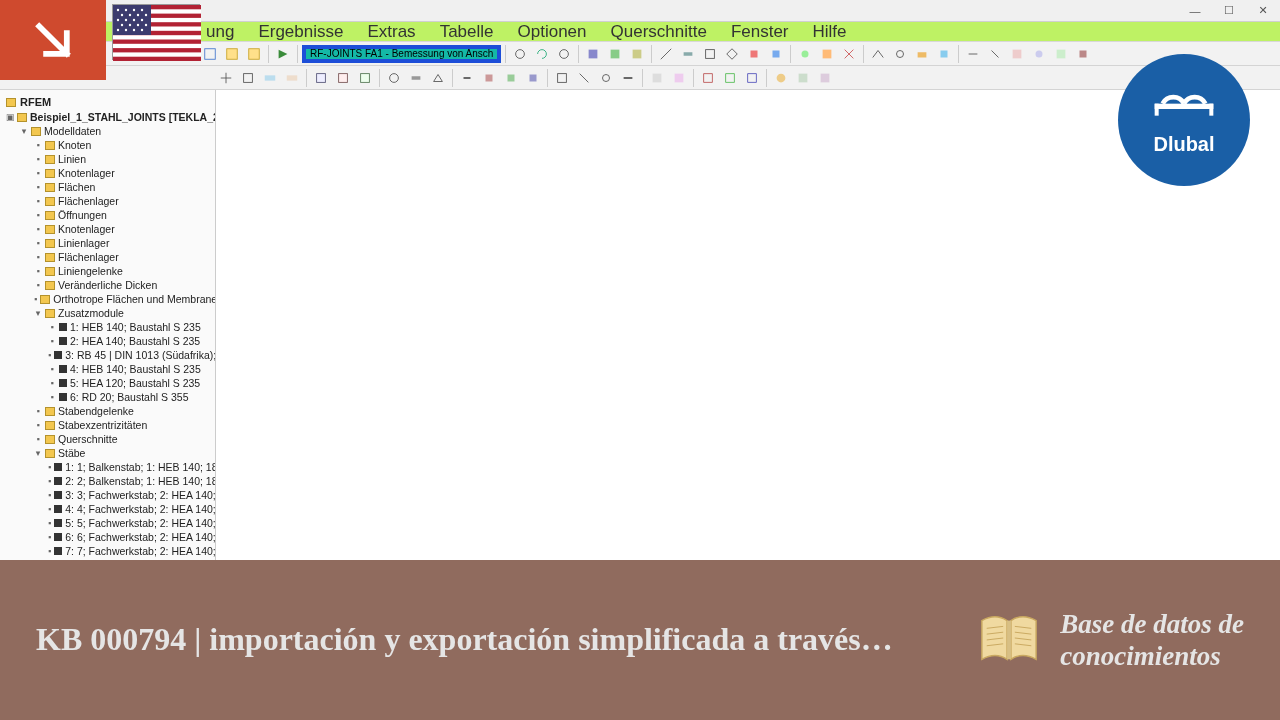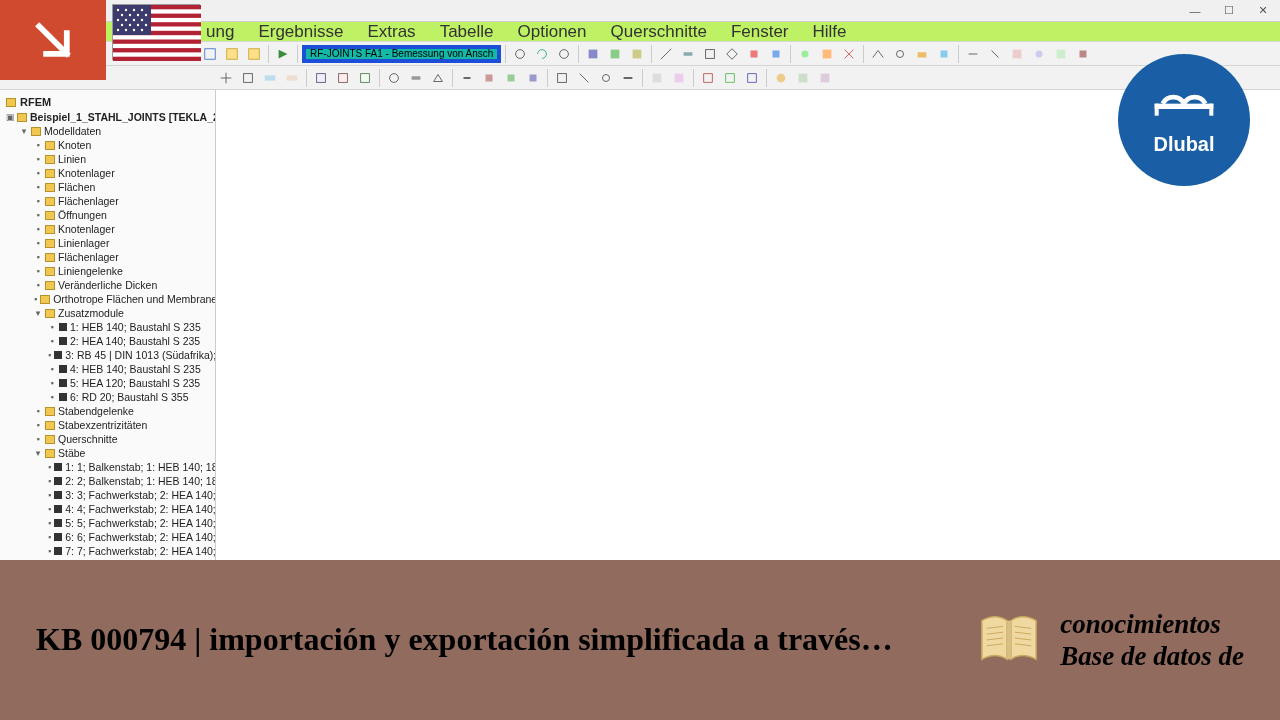--- a/index.html
+++ b/index.html
@@ -25,21 +25,21 @@
   .sidebar { width:216px; background:#fafafa; border-right:1px solid #ccc; font-size:10.5px; color:#222; overflow:hidden; padding:4px 2px; }
   .sidebar .header { font-weight:bold; padding:2px 4px; display:flex; align-items:center; gap:4px; font-size:11px; }
   .treeitem { display:flex; align-items:center; gap:3px; padding:0 2px; line-height:14px; white-space:nowrap; }
   .indent0 { padding-left:4px; } .indent1 { padding-left:18px; } .indent2 { padding-left:32px; } .indent3 { padding-left:46px; }
   .folder-icon { width:10px; height:9px; background:#f3c74f; border:1px solid #b4922c; flex-shrink:0; }
   .section-icon { width:8px; height:8px; background:#333; flex-shrink:0; }
   .bullet { color:#666; width:8px; text-align:center; font-size:9px; }
   .viewport { flex:1; background:#fff; position:relative; overflow:hidden; }
   .viewport svg { width:100%; height:100%; }
   
-  .banner { position:absolute; left:0; right:0; bottom:0; height:160px; background:#906b5e; display:flex; align-items:center; padding:0 36px; color:#000000; }
+  .banner { position:absolute; left:0; right:0; bottom:0; height:160px; background:#906b5e; display:flex; align-items:center; padding:0 36px; color:#e5e5e5; }
   .banner-title { font-family: Georgia, "Times New Roman", serif; font-weight:700; font-size:32px; line-height:1.3; flex:1; }
   .banner-right { display:flex; align-items:center; gap:20px; }
   .banner-right .txt { font-family: Georgia, serif; font-weight:700; font-style:italic; font-size:27px; line-height:1.2; }
   .book-icon svg { width:62px; height:56px; }
   
   .dlubal { position:absolute; right:30px; top:54px; width:132px; height:132px; border-radius:50%; background:#1a5fa6; display:flex; flex-direction:column; align-items:center; justify-content:center; z-index:50; color:#fff; }
   .dlubal svg { width:72px; height:40px; }
   .dlubal .label { font-family: Arial, sans-serif; font-weight:700; font-size:20px; margin-top:8px; }
 </style>
 </head>
@@ -741,19 +741,19 @@
               <line x1="9" y1="30" x2="26" y2="28"></line>
               <line x1="9" y1="36" x2="26" y2="34"></line>
           <line x1="38" y1="16" x2="55" y2="18"></line>
               <line x1="38" y1="22" x2="55" y2="24"></line>
               <line x1="38" y1="28" x2="55" y2="30"></line>
               <line x1="38" y1="34" x2="55" y2="36"></line>
         </g>
       </svg>
     </div>
     <div class="txt">
+      <div>Base de datos de</div>
       <div>conocimientos</div>
-      <div>Base de datos de</div>
     </div>
   </div>
 </div>
 
 </div>
 
 </body></html>

